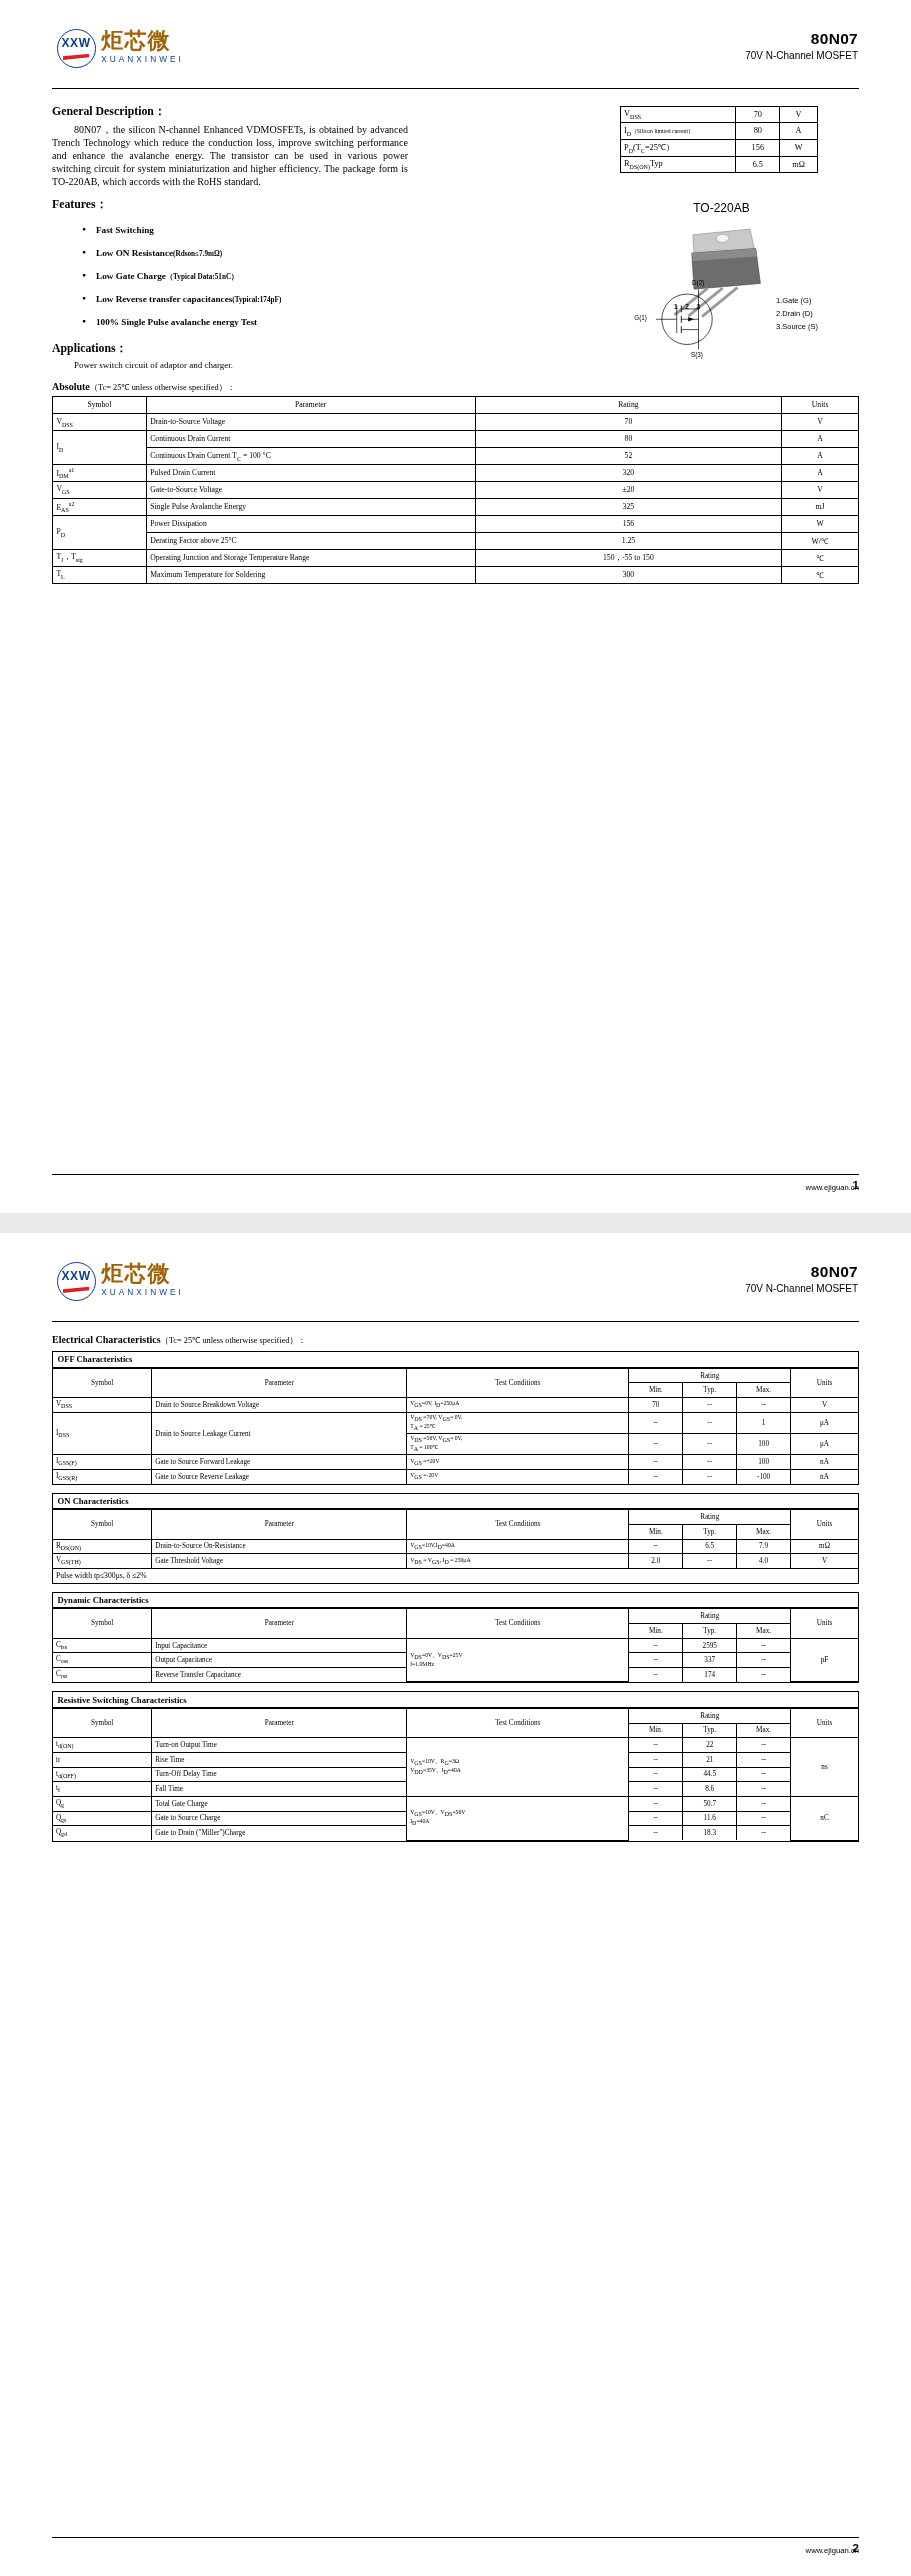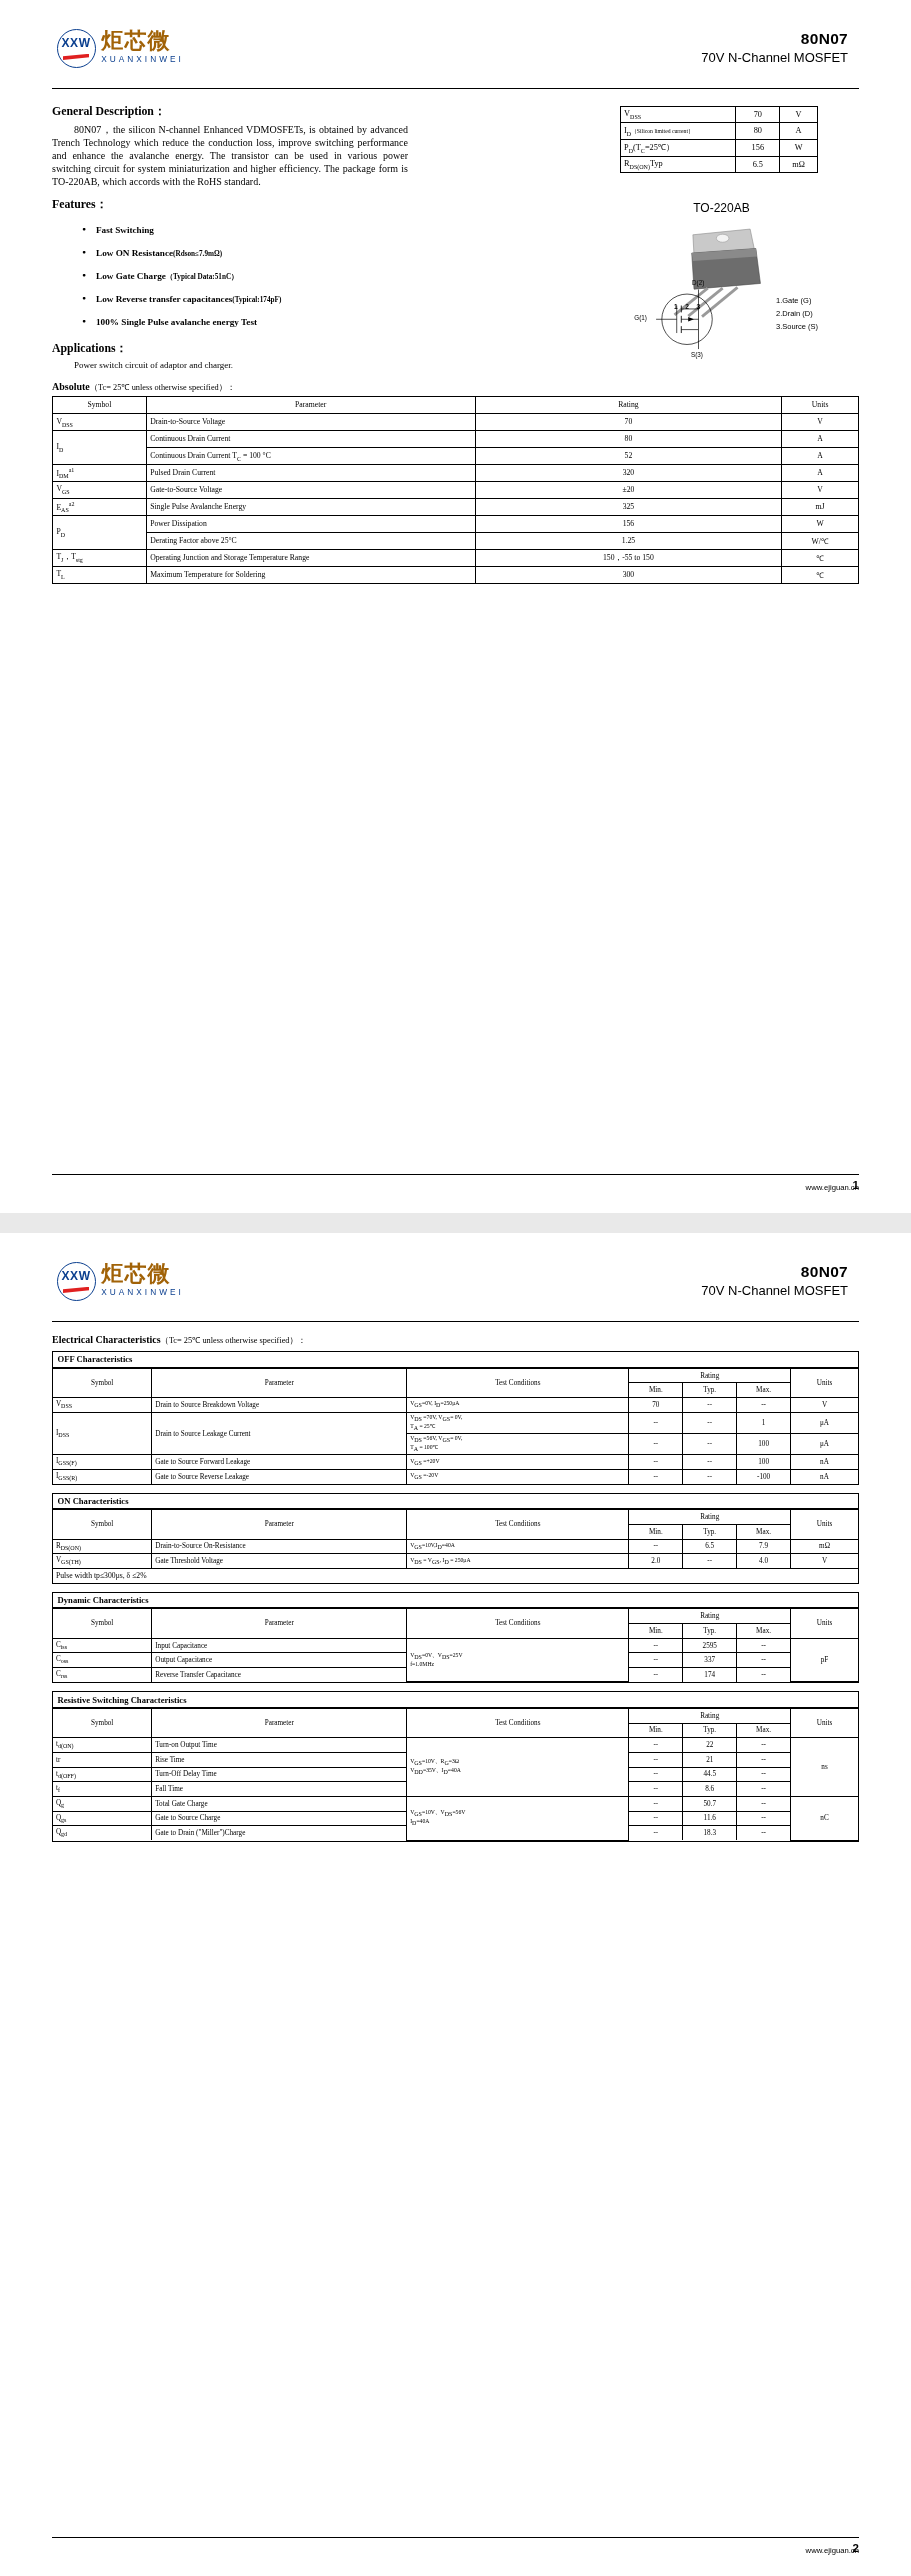--- a/index.html
+++ b/index.html
@@ -49,29 +49,29 @@
   .logo-cn {
     font-family:"DejaVu Sans", sans-serif;
     font-weight:bold; font-size:22px; color:#a16207; line-height:24px;
     letter-spacing:1.1px;
   }
   .logo-en {
     font-family:"Liberation Sans", sans-serif;
     font-size:8.3px; color:#0b3f8f; letter-spacing:3px; margin-top:1.1px;
   }
   .header-right {
-    position:absolute; right:11px; top:30px; text-align:right;
+    position:absolute; right:1px; top:30px; text-align:right;
   }
   .part-no {
     font-family:"Liberation Sans", sans-serif;
     font-size:15.5px; font-weight:bold; letter-spacing:0.3px;
   }
   .part-desc {
     font-family:"Liberation Sans", sans-serif;
-    font-size:13px; margin-top:1.7px;
+    font-size:10px; margin-top:1.7px;
   }
   .header-rule { border-top:1.1px solid #000; margin-top:3.4px; }
 
   
   .doc-footer {
     position:absolute; left:52px; right:52px; bottom:20.7px;
   }
   .footer-rule { border-top:0.9px solid #000; }
   .footer-inner {
     display:flex; align-items:center; justify-content:flex-end;

